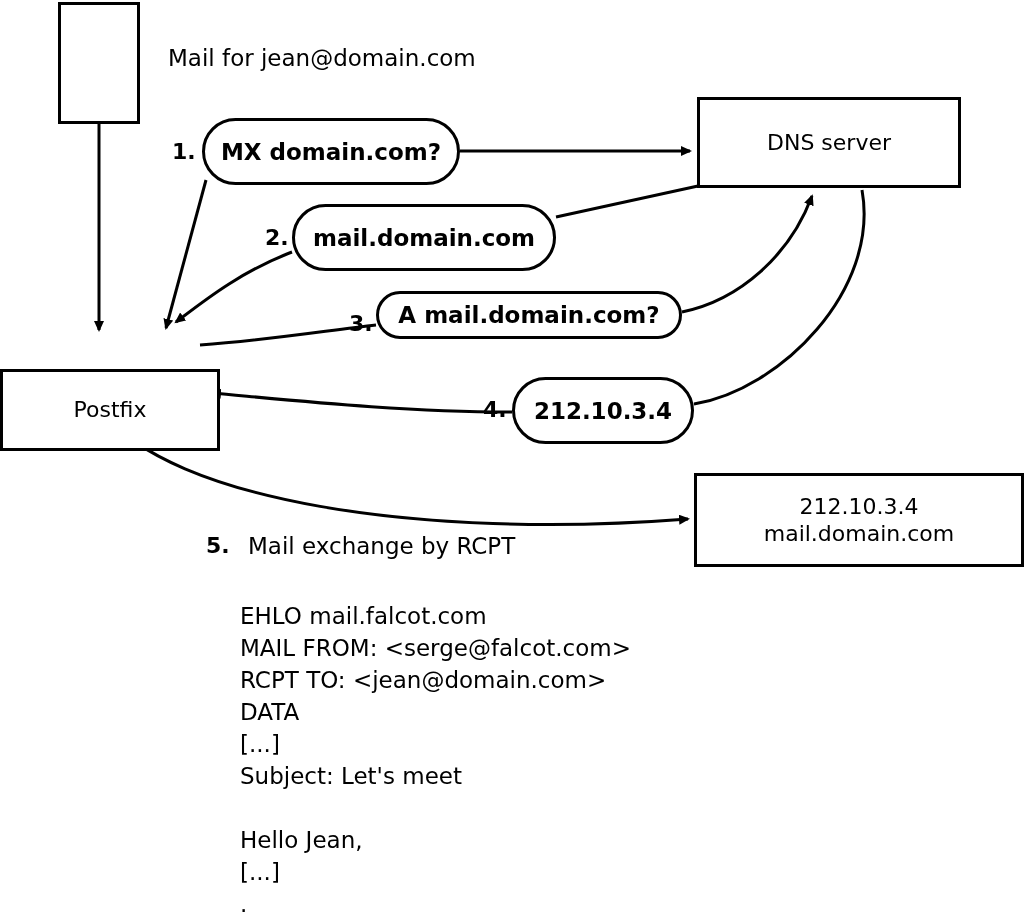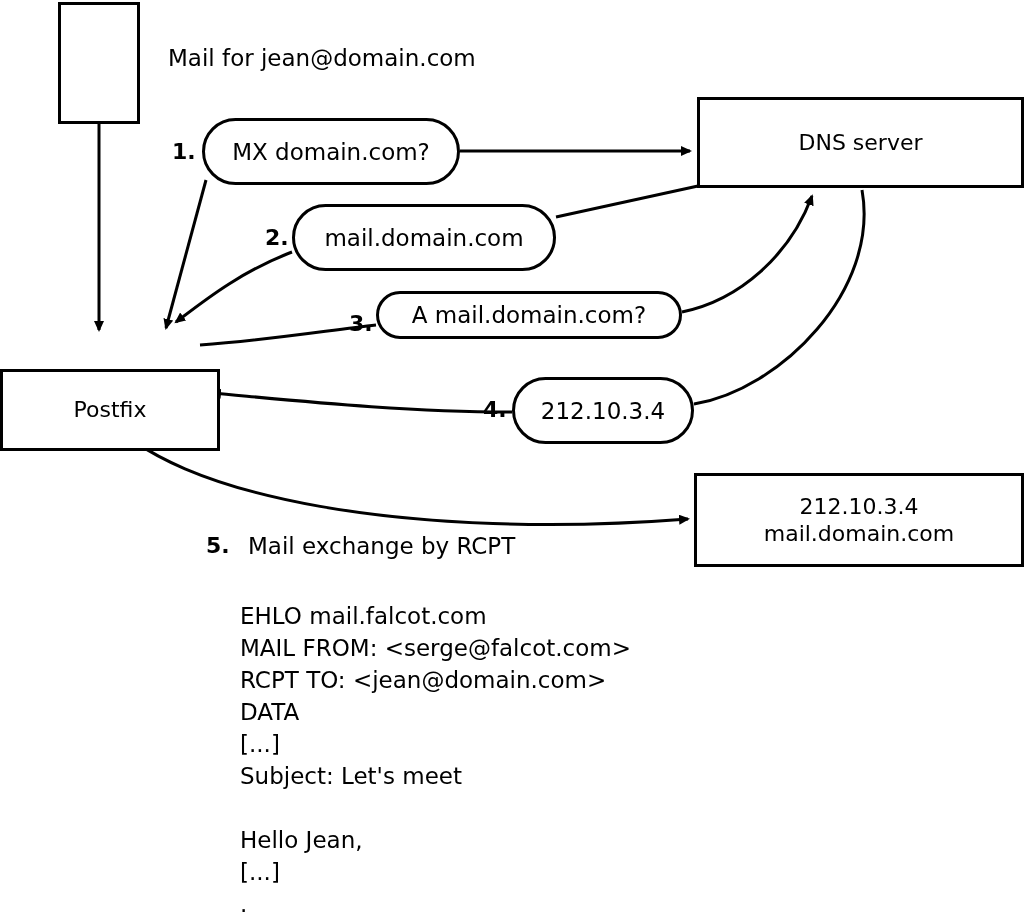--- a/index.html
+++ b/index.html
@@ -43,20 +43,21 @@
     box-sizing: border-box;
     border: 3px solid #000000;
     border-radius: 40px;
     background: #ffffff;
     display: flex;
     align-items: center;
     justify-content: center;
     text-align: center;
     font-size: 23px;
     z-index: 4;
+    font-weight: bold;
   }
   .step-num {
     position: absolute;
     font-weight: bold;
     font-size: 22px;
     z-index: 5;
   }
   .plain-text {
     position: absolute;
     font-size: 23px;
@@ -105,21 +106,21 @@
   </svg>
 
   <div class="node-box" style="left:58px; top:2px; width:82px; height:122px;">
     <span></span>
   </div>
 
   <div class="node-box" style="left:0px; top:326px; width:220px; height:82px;margin-top:43px;">
     <span>Postfix</span>
   </div>
 
-  <div class="node-box" style="left:697px; top:97px; width:327px; height:91px;">
+  <div class="node-box" style="left:697px; top:97px; width:264px; height:91px;">
     <span>DNS server</span>
   </div>
 
   <div class="node-box" style="left:694px; top:473px; width:330px; height:94px; white-space:pre;">
     <span>212.10.3.4
 mail.domain.com</span>
   </div>
 
   <div class="plain-text" style="left:168px; top:45px;text-align:right;">Mail for jean@domain.com</div>
 

